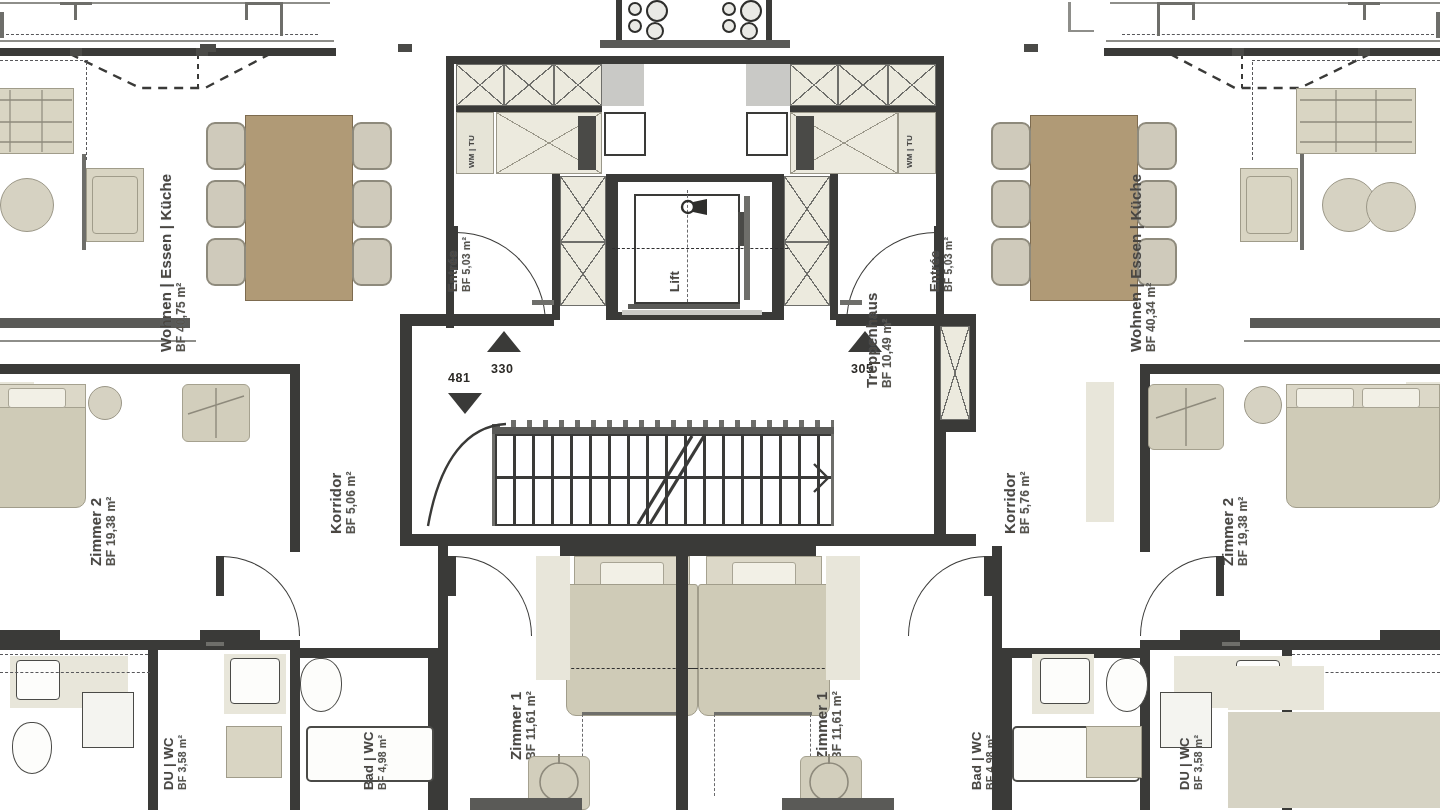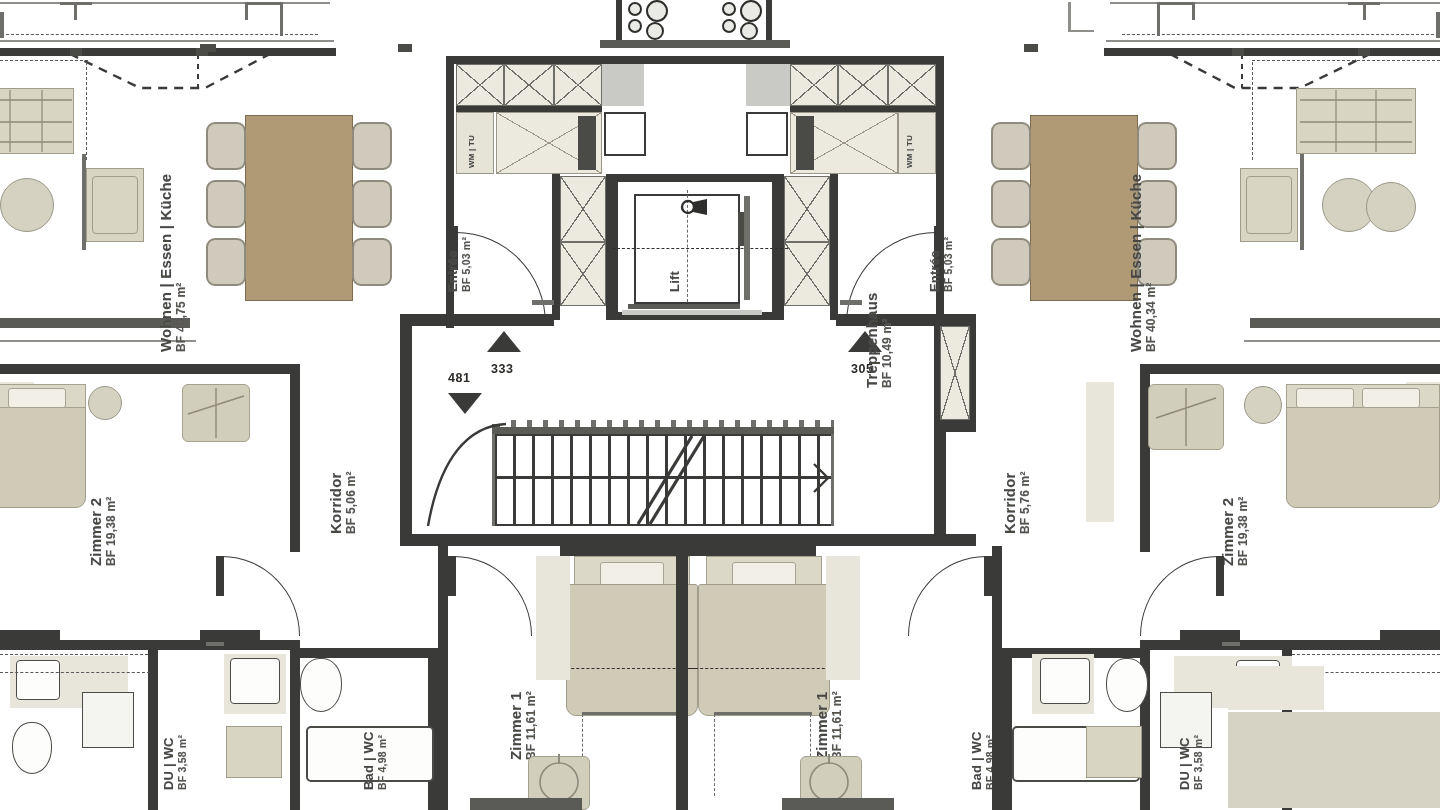--- a/index.html
+++ b/index.html
@@ -275,21 +275,21 @@
   <div class="wall" style="left:400px;top:534px;width:576px;height:12px"></div>
   <div class="wall" style="left:964px;top:314px;width:12px;height:118px"></div>
   <div class="wall" style="left:934px;top:420px;width:42px;height:12px"></div>
   <div class="xhatch" style="left:940px;top:326px;width:30px;height:94px"></div>
   <div class="wall" style="left:934px;top:432px;width:12px;height:102px"></div>
 
   <div class="tri-up" style="left:487px;top:331px"></div>
   <div class="tri-dn" style="left:448px;top:393px"></div>
   <div class="tri-up" style="left:848px;top:331px"></div>
   <div class="unitnum" style="left:448px;top:371px">481</div>
-  <div class="unitnum" style="left:491px;top:362px">333</div>
+  <div class="unitnum" style="left:491px;top:362px">330</div>
   <div class="unitnum" style="left:851px;top:362px">305</div>
 
   <div class="wall-light" style="left:492px;top:424px;width:342px;height:10px"></div>
   <div class="grayblock" style="left:500px;top:420px;width:334px;height:7px;
        background:repeating-linear-gradient(to right,#ffffff 0 11px,#6e6e6a 11px 16px)"></div>
   <div class="stair-box" style="left:492px;top:434px;width:342px;height:92px">
     <div class="stair-treads"></div>
   </div>
   <div class="stair-rail" style="left:494px;top:476px;width:340px;height:2.5px"></div>
   <svg style="position:absolute;left:630px;top:432px;width:80px;height:96px">

